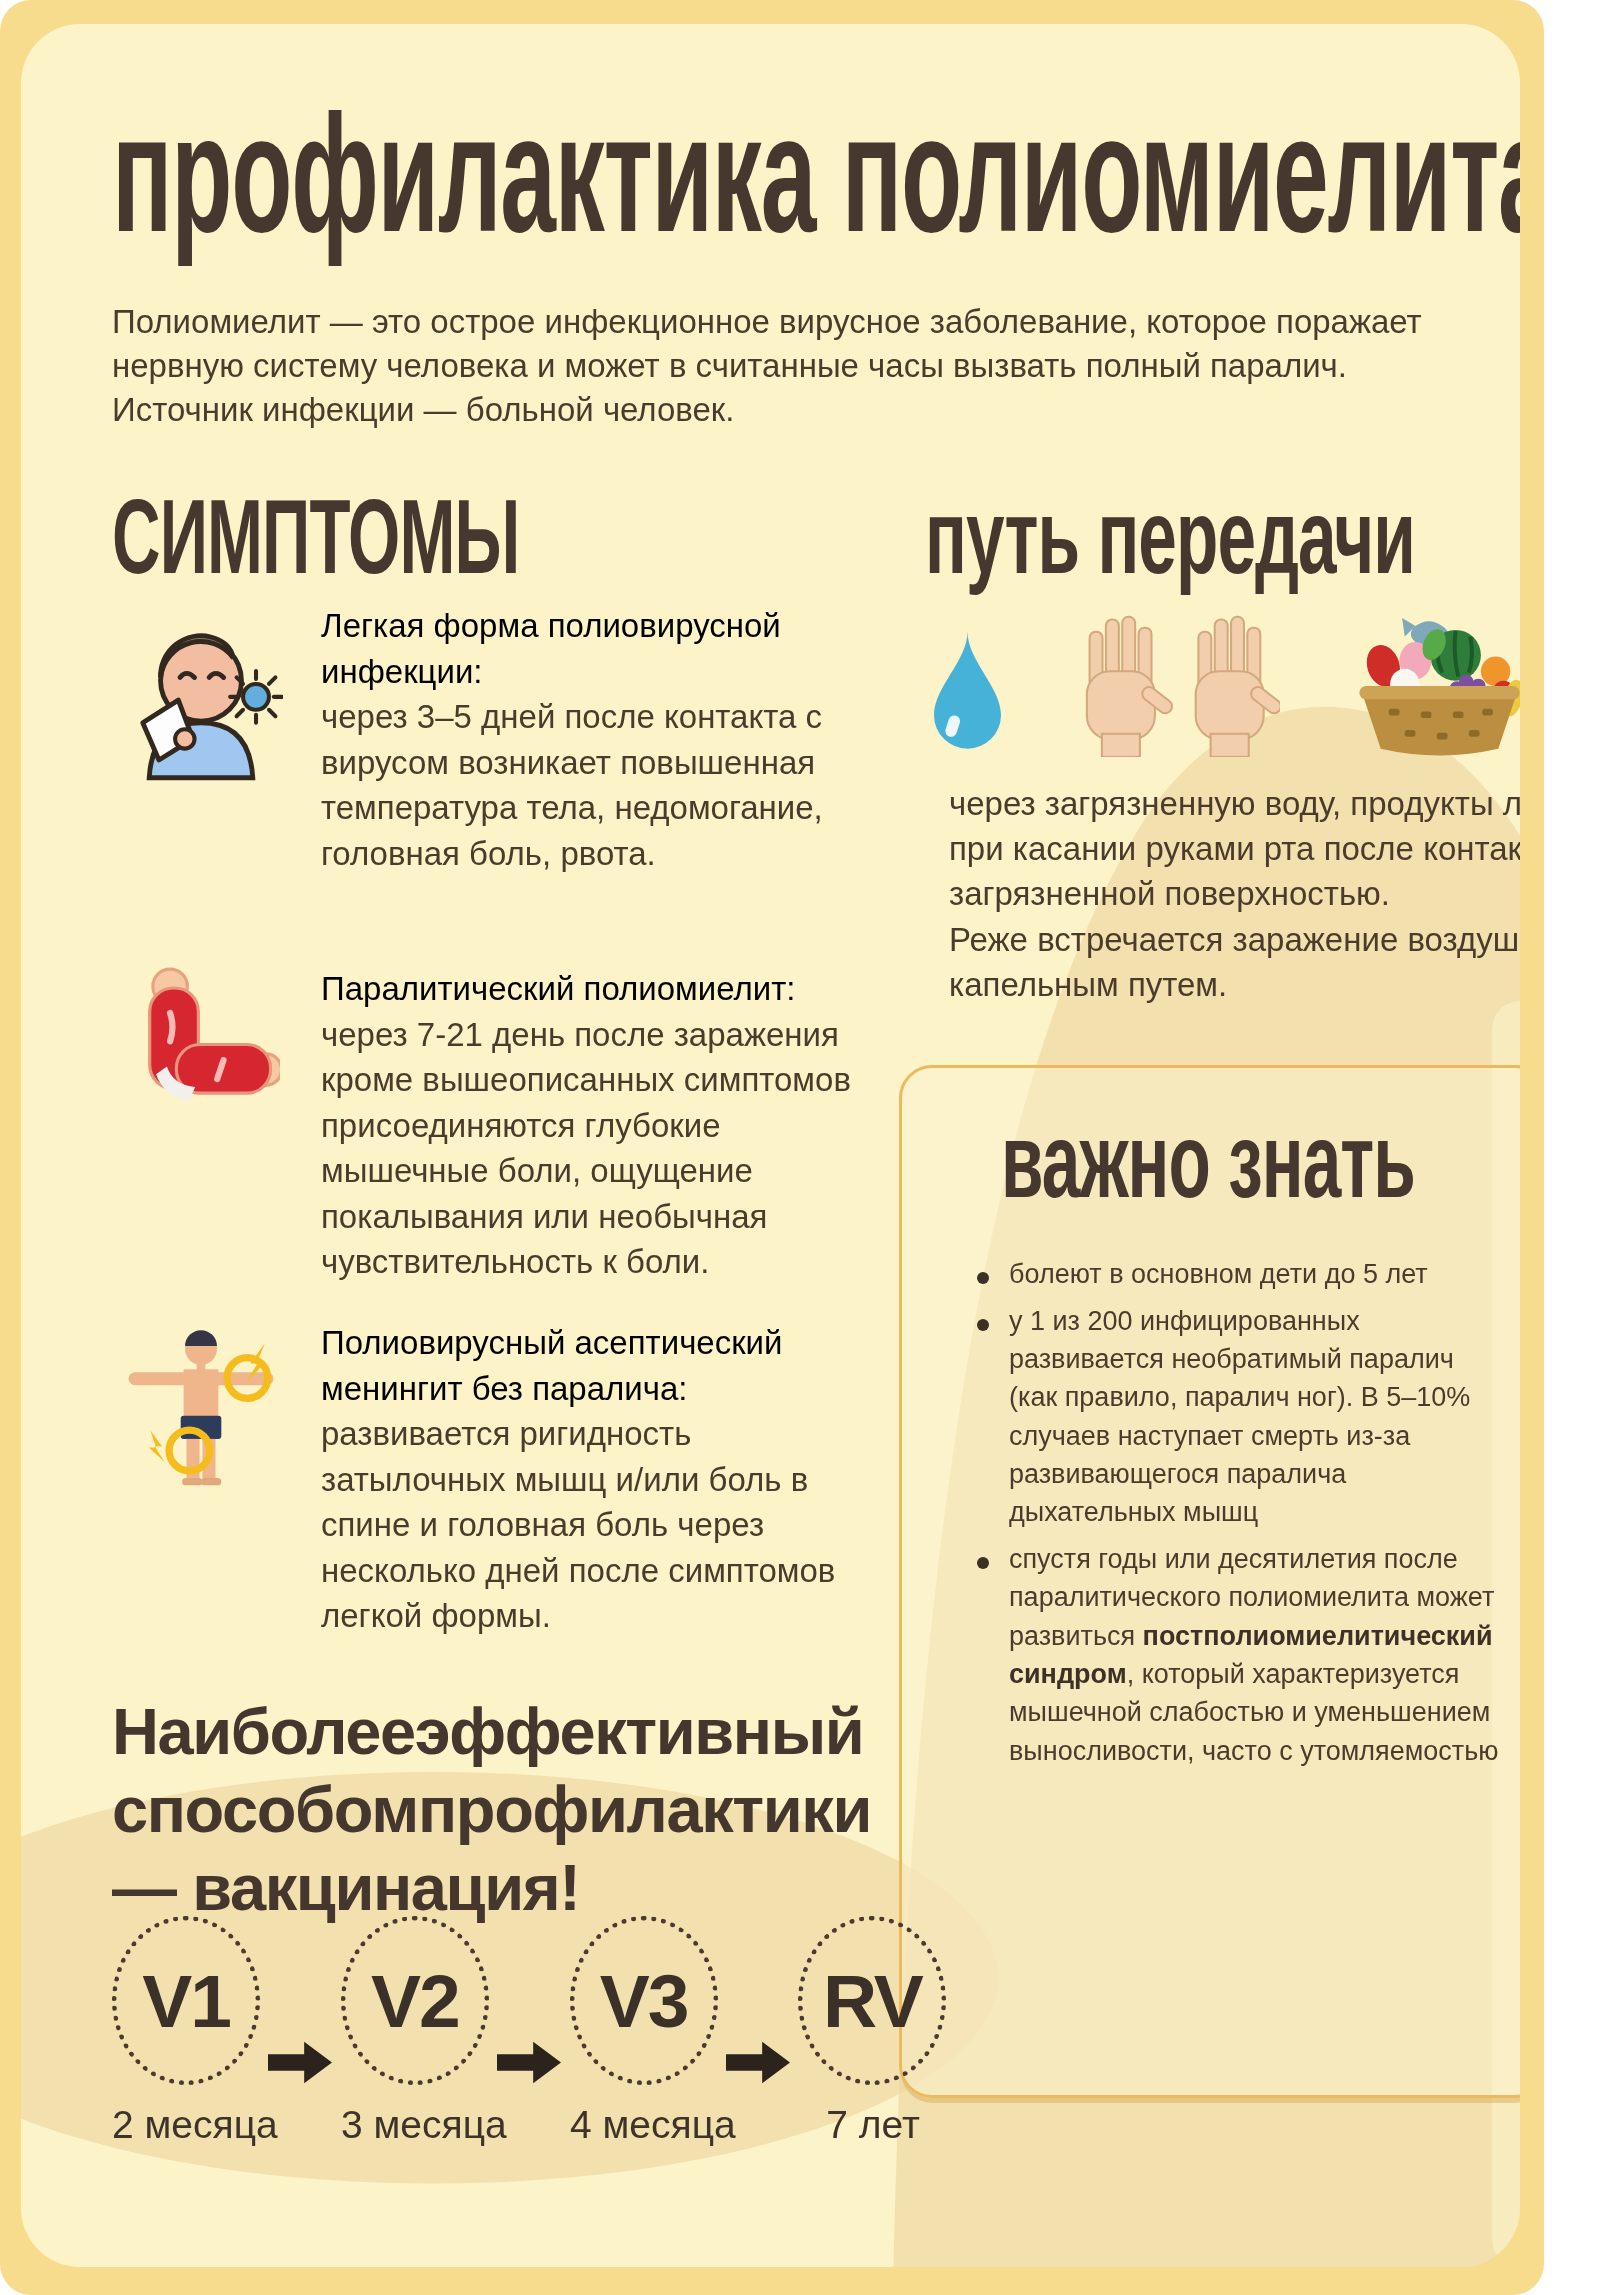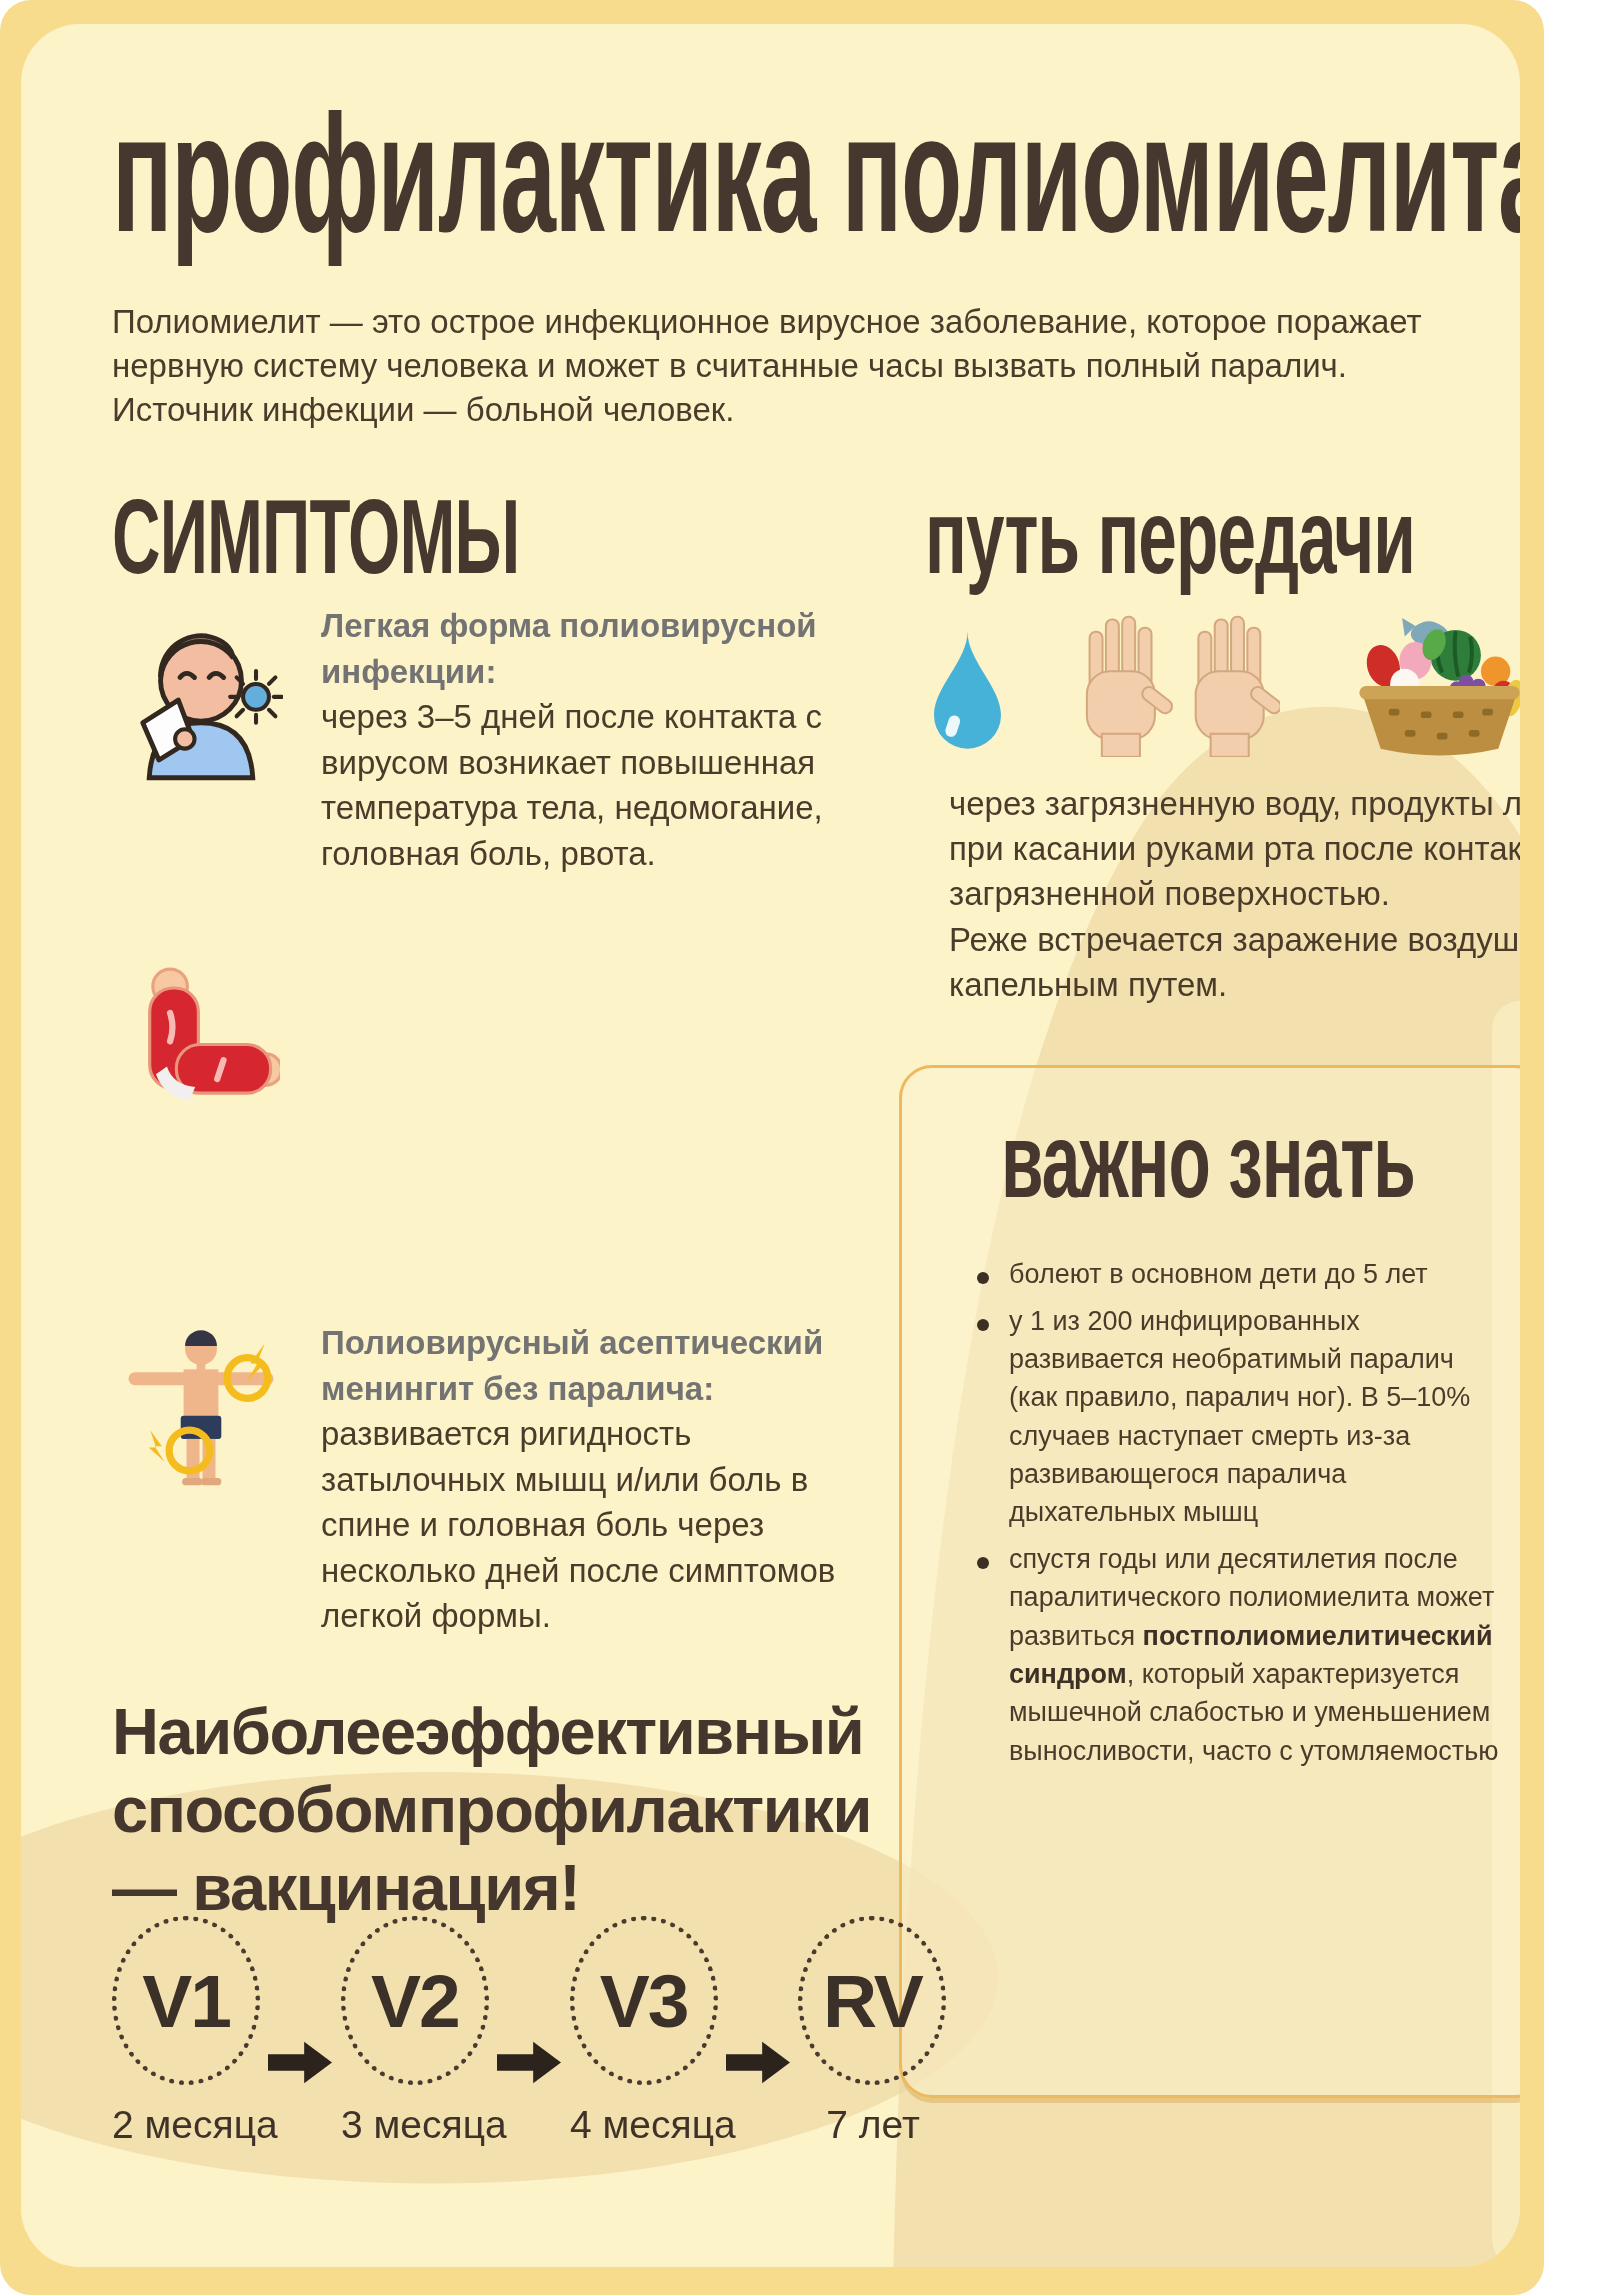--- a/index.html
+++ b/index.html
@@ -28,21 +28,21 @@
   .h2{
     position:absolute;font-size:105px;font-weight:700;color:#46382e;
     letter-spacing:-1.4px;white-space:nowrap;line-height:1;
     transform-origin:0 0;
   }
   .h2.symptoms{left:91px;top:460px;transform:scaleX(.64);}
   .h2.transmission{left:904px;top:460px;transform:scaleX(.66);}
   .item{position:absolute;left:91px;width:761px;display:flex;gap:31px;}
   .item .ico{flex:0 0 178px;display:flex;justify-content:center;align-items:flex-start;}
   .item .txt{width:551px;font-size:33px;line-height:1.38;color:#4b3b2a;}
-  .item .txt .bt{font-weight:700;color:#737373;}
+  .item .txt .bt{font-weight:400;color:#000000;}
   .ticons{position:absolute;left:904px;top:590px;width:656px;display:flex;align-items:flex-end;gap:66px;}
   .ttext{position:absolute;left:928px;top:757px;width:656px;font-size:33px;line-height:1.37;}
   .know{
     position:absolute;left:878px;top:1041px;width:649px;height:1033px;
     border:3.5px solid #eeb95e;border-radius:33px;
     background:rgba(252,242,205,0.50);
     box-shadow:0 7px 0 -2.1px rgba(216,166,77,0.45);
     box-sizing:border-box;
     padding-left:33px;
   }
@@ -133,20 +133,24 @@
         <svg width="157" height="157" viewBox="0 0 100 100">
           <circle cx="30" cy="13" r="11" fill="#f7c9a2" stroke="#e8a37e" stroke-width="2"></circle>
           <circle cx="91" cy="66" r="10" fill="#f7c9a2" stroke="#e8a37e" stroke-width="2"></circle>
           <rect x="17" y="14" width="31" height="64" rx="15" fill="#d62630" stroke="#e8957c" stroke-width="2"></rect>
           <rect x="34" y="50" width="60" height="31" rx="15" fill="#d62630" stroke="#e8957c" stroke-width="2"></rect>
           <path d="M28,64 q4,12 18,13 l-4,9 q-16,-3 -21,-17 z" fill="#f2f0ee"></path>
           <path d="M30,30 q3,9 0,18" stroke="#f6b9b3" stroke-width="4" fill="none" stroke-linecap="round"></path>
           <path d="M64,60 l-4,12" stroke="#f6b9b3" stroke-width="4" fill="none" stroke-linecap="round"></path>
         </svg>
       </div>
+      <div class="txt">
+        <div class="bt">Паралитический полиомиелит:</div>
+        <div>через 7-21 день после заражения кроме вышеописанных симптомов присоединяются глубокие мышечные боли, ощущение покалывания или необычная чувствительность к боли.</div>
+      </div>
     </div>
 
     <div class="item" style="top:1296px">
       <div class="ico">
         <svg width="174" height="174" viewBox="0 0 120 120">
           <rect x="10" y="36" width="100" height="9" rx="4.5" fill="#efb68c"></rect>
           <rect x="48" y="34" width="24" height="34" fill="#efb68c"></rect>
           <rect x="57" y="28" width="6" height="8" fill="#efb68c"></rect>
           <circle cx="60" cy="20" r="11" fill="#efb68c"></circle>
           <path d="M49,18 a11,11 0 0 1 22,0 z" fill="#343646"></path>

